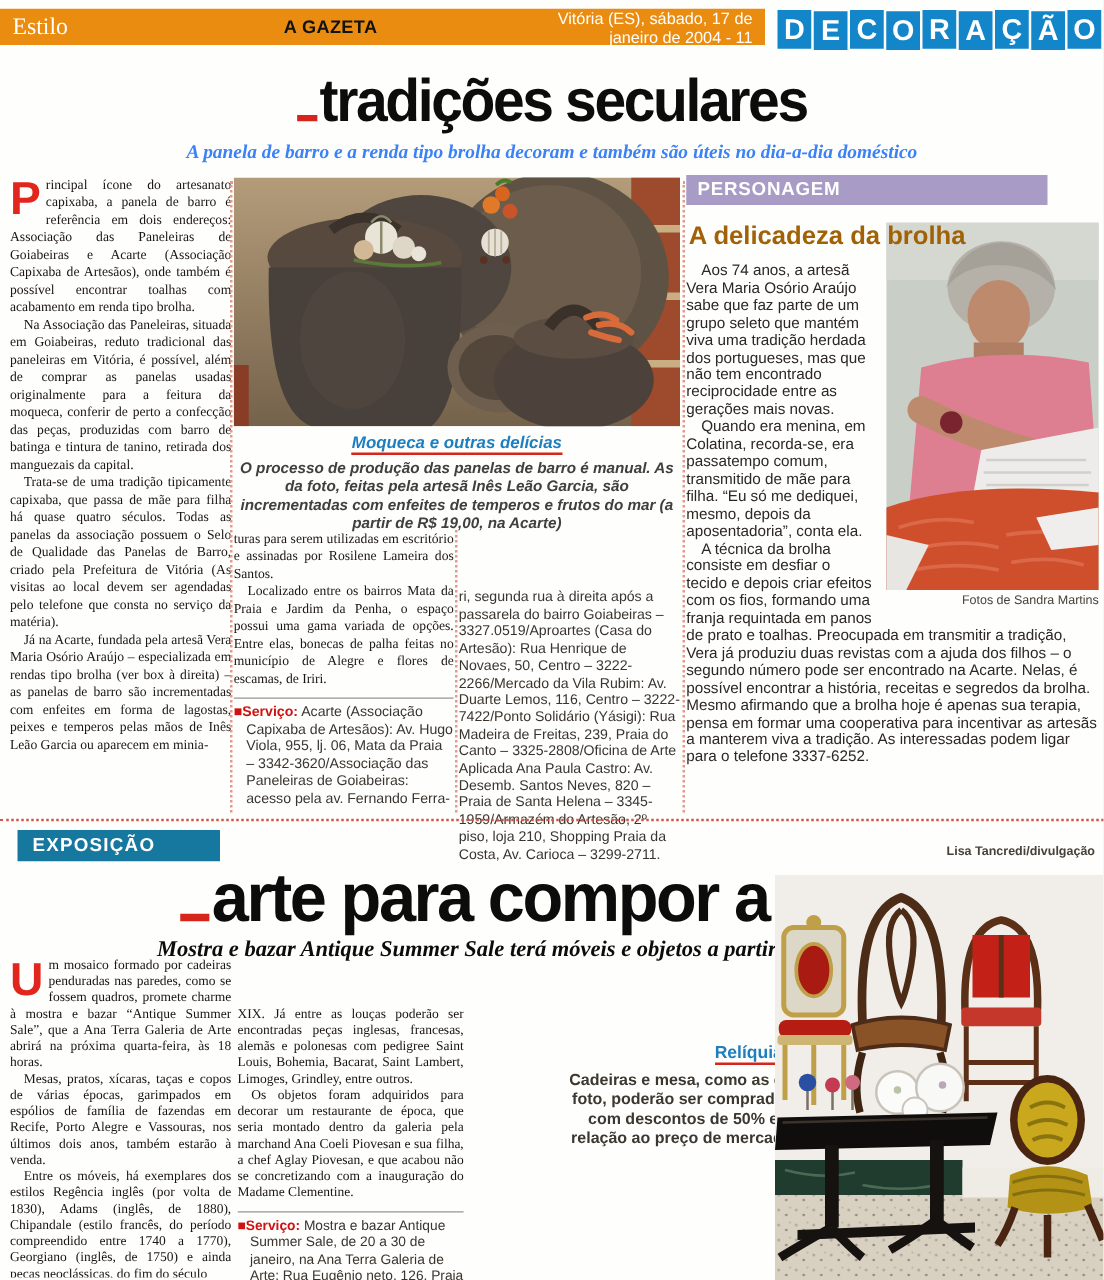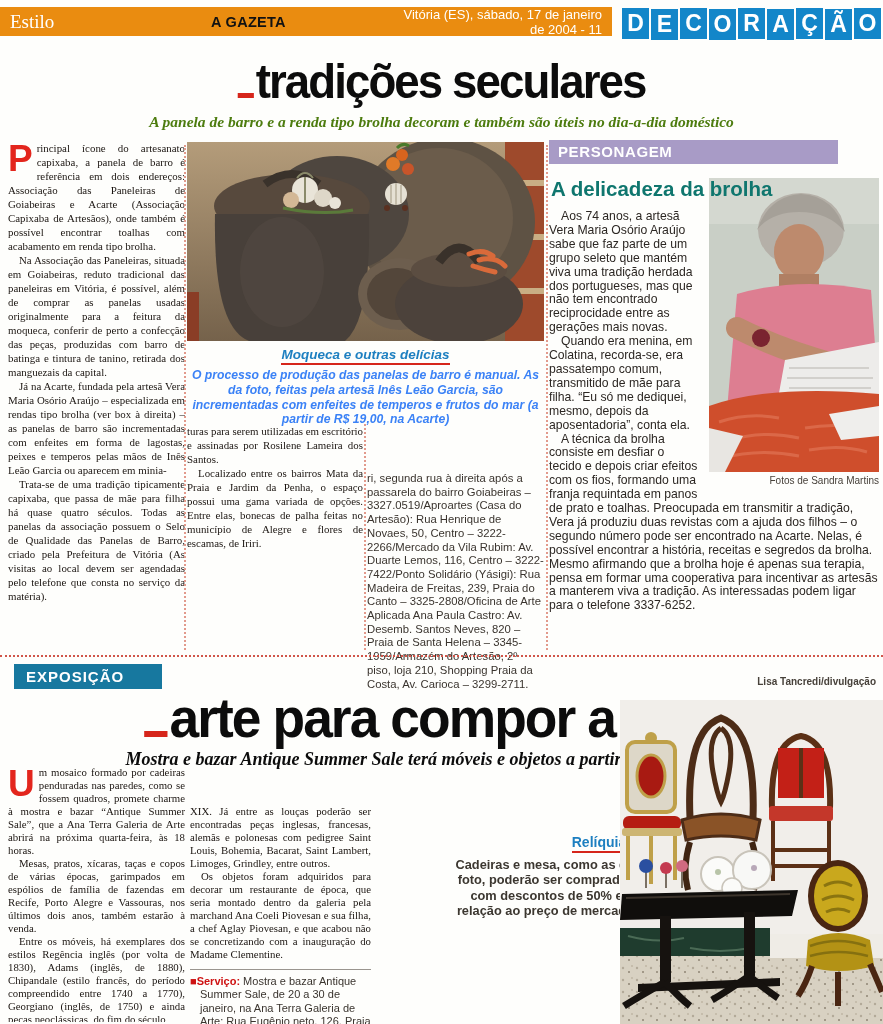--- a/index.html
+++ b/index.html
@@ -1,31 +1,31 @@
 <!DOCTYPE html>
 <html lang="pt"><head>
 <meta charset="utf-8">
 <style>
   * { margin:0; padding:0; box-sizing:border-box; }
   body { background:#e8e8e8; font-family:"Liberation Serif", serif; }
   .page { position:relative; width:883px; height:1024px; background:#fefefc; margin:0 auto; overflow:hidden; }
 
   
-  .mast-bar { position:absolute; left:0; top:7px; width:612px; height:29px; background:#EA8C10; display:flex; align-items:center; }
+  .mast-bar { position:absolute; left:0; top:7px; width:612px; height:29px; background:#EA8C10; display:flex; align-items:center;gap:16px; }
   .m-section { font-family:"Liberation Serif", serif; color:#fff; font-size:19px; padding-left:10px; width:190px; }
   .m-paper { font-family:"Liberation Sans", sans-serif; font-weight:bold; color:#121212; font-size:14.5px; width:185px; letter-spacing:.3px;margin-left:21px; }
   .m-date { font-family:"Liberation Sans", sans-serif; color:#fff; font-size:13px; flex:1; text-align:right; padding-right:10px; }
   .tiles { position:absolute; right:2px; top:8px; display:flex; gap:2px; }
   .tile { width:27px; height:31px; background:#1386C9; color:#fff; font-family:"Liberation Sans", sans-serif; font-weight:bold; font-size:23px; display:flex; align-items:center; justify-content:center; }
   .tile:nth-child(even){ transform:translateY(1px); }
 
   
   .headline1 { position:absolute; left:0; top:54px; width:883px; text-align:center; font-family:"Liberation Sans", sans-serif; font-weight:bold; font-size:48px; letter-spacing:-2px; color:#0c0c0c; transform:scaleX(.95); }
   .hdash { display:inline-block; width:17px; height:5px; background:#D6261B; margin-right:2px; }
-  .subhead1 { position:absolute; left:0; top:113px; width:883px; text-align:center; font-family:"Liberation Serif", serif; font-style:italic; font-weight:bold; font-size:15.5px; color:#4d7c0f; }
+  .subhead1 { position:absolute; left:0; top:113px; width:883px; text-align:center; font-family:"Liberation Serif", serif; font-style:italic; font-weight:bold; font-size:15.5px; color:#3b82f6; }
 
   
   .serif1 { font-family:"Liberation Serif", serif; font-size:10.9px; line-height:14px; color:#1b1511; text-align:justify; }
   .serif1 .para { text-indent:11px; }
   .serif1 .para.first { text-indent:0; }
   .serif2 { font-family:"Liberation Serif", serif; font-size:10.8px; line-height:13px; color:#1b1511; text-align:justify; }
   .serif2 .para { text-indent:11px; }
   .serif2 .para.first { text-indent:0; }
   .dropcap { float:left; color:#E3261D; font-family:"Liberation Sans", sans-serif; font-weight:bold; font-size:37px; line-height:31px; padding:2px 4px 0 0; }
 
@@ -34,41 +34,41 @@
   .a1col3 { position:absolute; left:367px; top:424px; width:177px; height:229px; overflow:hidden; }
 
   .sans-small { font-family:"Liberation Sans", sans-serif; font-size:11.3px; line-height:13.7px; color:#3a342e; text-align:left;margin-top:48px; }
   .servico { border-top:1px solid #9a958f; margin-top:8px; padding-top:5px; padding-left:10px; text-indent:-10px; }
   .servico .lbl { color:#CE1212; font-weight:bold; }
 
   
   .photo1 { position:absolute; left:187px; top:142px; width:357px; height:199px; }
   .caption1 { position:absolute; left:187px; top:345px; width:357px; text-align:center; font-family:"Liberation Sans", sans-serif;font-style:italic; }
   .cap-title { display:inline-block; color:#1D7FC0; font-weight:bold; font-size:13.5px; border-bottom:2px solid #D6261B; padding-bottom:1px; margin-bottom:3px; }
-  .cap-text { font-weight:bold; font-size:12.2px; line-height:14.8px; color:#3b82f6; }
+  .cap-text { font-weight:bold; font-size:12.2px; line-height:14.8px; color:#404040; }
 
   
   .vrule { position:absolute; width:0; border-left:2px dotted #e29a8c; }
   .vr1 { left:184px; top:145px; height:505px; }
   .vr2 { left:364px; top:424px; height:226px; }
   .vr3 { left:546px; top:145px; height:505px; }
   .hdotted { position:absolute; left:0; top:655px; width:883px; height:0; border-top:2px dotted #d0564a; }
 
   
   .p-box { position:absolute; left:549px; top:140px; width:330px; }
   .p-bar { width:289px; height:24px; background:#A89BC6; color:#fff; font-family:"Liberation Sans", sans-serif; font-weight:bold; font-size:15px; line-height:24px; padding-left:9px; letter-spacing:.6px; }
-  .p-head { font-family:"Liberation Sans", sans-serif; font-weight:bold; font-size:20.5px; color:#0f766e; margin:13px 0 9px 2px; }
+  .p-head { font-family:"Liberation Sans", sans-serif; font-weight:bold; font-size:20.5px; color:#a16207; margin:13px 0 9px 2px; }
   .p-body { font-family:"Liberation Sans", sans-serif; font-size:12.2px; line-height:13.9px; color:#2c2723; }
   .p-body p { text-indent:12px; }
   .p-photo-wrap { float:right; width:170px; margin:-32px 0 4px 9px; }
   .p-photo { width:170px; height:294px; display:block; }
   .p-credit { text-align:right; font-family:"Liberation Sans", sans-serif; font-weight:normal; font-size:10px; color:#47413a; margin-top:2px; }
 
   
-  .e-bar { position:absolute; left:14px; top:664px; width:148px; height:25px; background:#17789F; color:#fff; font-family:"Liberation Sans", sans-serif; font-weight:bold; font-size:15px; line-height:25px; padding-left:12px; letter-spacing:1px; }
+  .e-bar { position:absolute; left:14px; top:664px; width:162px; height:25px; background:#17789F; color:#fff; font-family:"Liberation Sans", sans-serif; font-weight:bold; font-size:15px; line-height:25px; padding-left:12px; letter-spacing:1px; }
   .credit2 { position:absolute; right:7px; top:676px; font-family:"Liberation Sans", sans-serif; font-weight:bold; font-size:10px; color:#47413a; }
   .headline2 { position:absolute; left:0; top:686px; width:883px; text-align:center; font-family:"Liberation Sans", sans-serif; font-weight:bold; font-size:55px; letter-spacing:-2px; color:#0c0c0c; transform:scaleX(.97); }
   .headline2 .hdash { width:24px; height:6px; }
   .subhead2 { position:absolute; left:0; top:749px; width:830px; text-align:center; font-family:"Liberation Serif", serif; font-style:italic; font-weight:bold; font-size:18px; color:#0c0c0c; }
 
   .a2col1 { position:absolute; left:8px;   top:766px; width:177px; height:256px; overflow:hidden; }
   .a2col2 { position:absolute; left:190px; top:766px; width:181px; height:256px; overflow:hidden;margin-top:39px; }
   .a2col2 .sans-small { font-size:11px; line-height:13.3px; }
 
   .reliquias { position:absolute; left:434px; top:833px; width:200px; text-align:right; font-family:"Liberation Sans", sans-serif; }
@@ -100,22 +100,22 @@
   </div>
 
   <div class="headline1"><span class="hdash"></span><span>tradições seculares</span></div>
   <div class="subhead1">A panela de barro e a renda tipo brolha decoram e também são úteis no dia-a-dia doméstico</div>
 
   <div class="a1col1 serif1">
     <div class="para first">
       <span class="dropcap">P</span><span>rincipal ícone do artesanato capixaba, a panela de barro é referência em dois endereços: Associação das Paneleiras de Goiabeiras e Acarte (Associação Capixaba de Artesãos), onde também é possível encontrar toalhas com acabamento em renda tipo brolha.</span>
     </div>
     <div class="para">Na Associação das Paneleiras, situada em Goiabeiras, reduto tradicional das paneleiras em Vitória, é possível, além de comprar as panelas usadas originalmente para a feitura da moqueca, conferir de perto a confecção das peças, produzidas com barro de batinga e tintura de tanino, retirada dos manguezais da capital.</div>
+    <div class="para">Trata-se de uma tradição tipicamente capixaba, que passa de mãe para filha há quase quatro séculos. Todas as panelas da associação possuem o Selo de Qualidade das Panelas de Barro, criado pela Prefeitura de Vitória (As visitas ao local devem ser agendadas pelo telefone que consta no serviço da matéria).</div>
     <div class="para">Já na Acarte, fundada pela artesã Vera Maria Osório Araújo – especializada em rendas tipo brolha (ver box à direita) – as panelas de barro são incrementadas com enfeites em forma de lagostas, peixes e temperos pelas mãos de Inês Leão Garcia ou aparecem em minia-</div>
-    <div class="para">Trata-se de uma tradição tipicamente capixaba, que passa de mãe para filha há quase quatro séculos. Todas as panelas da associação possuem o Selo de Qualidade das Panelas de Barro, criado pela Prefeitura de Vitória (As visitas ao local devem ser agendadas pelo telefone que consta no serviço da matéria).</div>
   </div>
 
   <svg class="photo1" viewBox="0 0 357 199" preserveAspectRatio="none">
     <defs>
       <linearGradient id="bgG" x1="0" y1="0" x2="0" y2="1">
         <stop offset="0" stop-color="#b49c7a"></stop>
           <stop offset="1" stop-color="#75624b"></stop>
       </linearGradient>
     </defs>
     <rect width="357" height="199" fill="url(#bgG)"></rect>
@@ -156,20 +156,23 @@
   <div class="caption1">
     <div><span class="cap-title">Moqueca e outras delícias</span></div>
     <div class="cap-text">O processo de produção das panelas de barro é manual. As da foto, feitas pela artesã Inês Leão Garcia, são incrementadas com enfeites de temperos e frutos do mar (a partir de R$ 19,00, na Acarte)</div>
   </div>
 
   <div class="a1col2">
     <div class="serif1">
       <div class="para first">turas para serem utilizadas em escritório e assinadas por Rosilene Lameira dos Santos.</div>
       <div class="para">Localizado entre os bairros Mata da Praia e Jardim da Penha, o espaço possui uma gama variada de opções. Entre elas, bonecas de palha feitas no município de Alegre e flores de escamas, de Iriri.</div>
     </div>
+    <div class="sans-small servico">
+      <span class="lbl">■Serviço:</span><span> Acarte (Associação Capixaba de Artesãos): Av. Hugo Viola, 955, lj. 06, Mata da Praia – 3342-3620/Associação das Paneleiras de Goiabeiras: acesso pela av. Fernando Ferra-</span>
+    </div>
   </div>
 
   <div class="a1col3 sans-small">ri, segunda rua à direita após a passarela do bairro Goiabeiras – 3327.0519/Aproartes (Casa do Artesão): Rua Henrique de Novaes, 50, Centro – 3222-2266/Mercado da Vila Rubim: Av. Duarte Lemos, 116, Centro – 3222-7422/Ponto Solidário (Yásigi): Rua Madeira de Freitas, 239, Praia do Canto – 3325-2808/Oficina de Arte Aplicada Ana Paula Castro: Av. Desemb. Santos Neves, 820 – Praia de Santa Helena – 3345-1959/Armazém do Artesão, 2º piso, loja 210, Shopping Praia da Costa, Av. Carioca – 3299-2711.</div>
 
   <div class="vrule vr1"></div>
   <div class="vrule vr2"></div>
   <div class="vrule vr3"></div>
   <div class="hdotted"></div>
 
   <div class="p-box">

